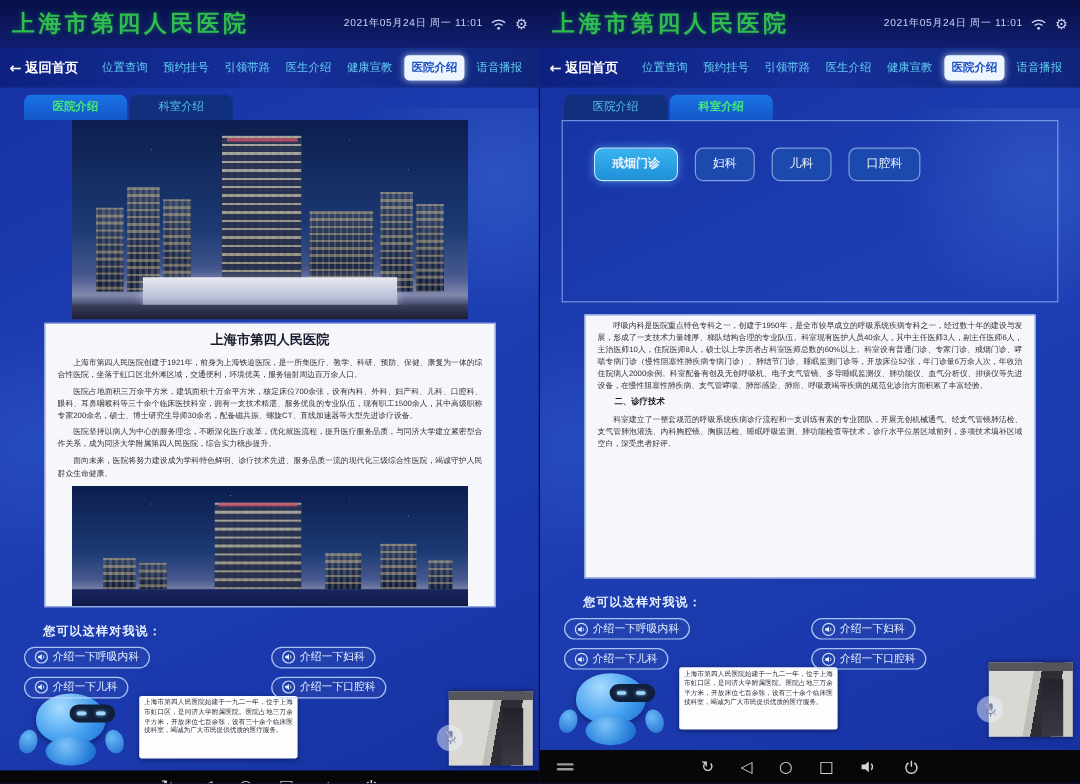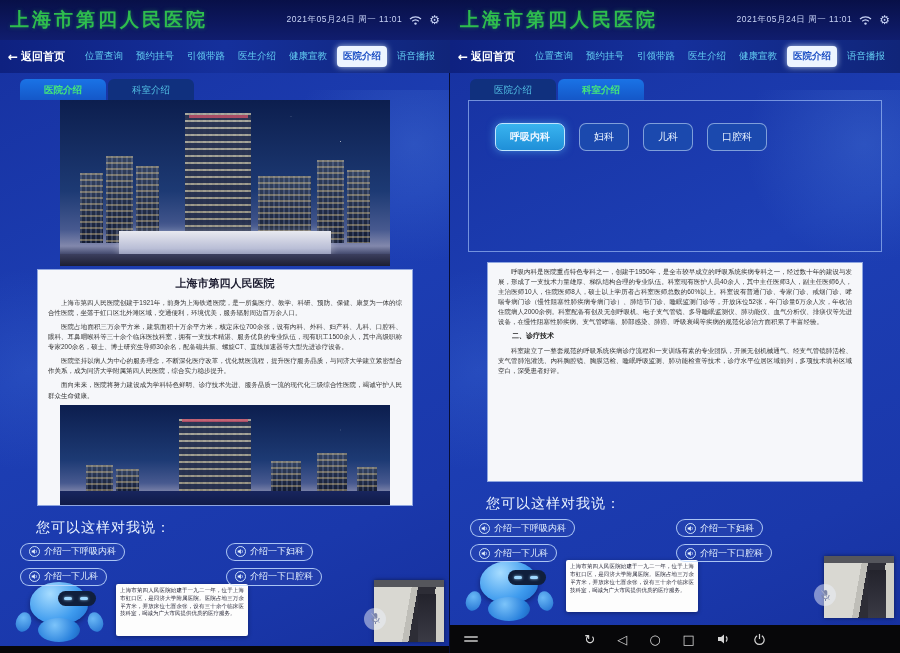--- a/index.html
+++ b/index.html
@@ -57,21 +57,21 @@
   .road{position:absolute;bottom:0;left:0;right:0;height:7%;background:linear-gradient(180deg,#3c3f5e,#1c1e33);}
   .roofline{position:absolute;height:3px;background:#c9536a;opacity:.8;}
 
   
   .deptbox{border:1px solid rgba(175,205,255,.6);height:152px;padding:22px 0 0 26px;display:flex;gap:14px;align-items:flex-start;}
   .dept{height:28px;line-height:26px;padding:0 14px;font-size:10px;color:#eaf4ff;background:#1b49ae;border:1px solid rgba(210,230,255,.55);border-radius:7px;cursor:pointer;white-space:nowrap;}
   .dept.active{background:linear-gradient(180deg,#39b4ef,#1f8fd8);border-color:#bfe6ff;font-weight:bold;box-shadow:0 0 8px rgba(90,190,250,.6);}
 
   
   .suggest{position:relative;z-index:1;margin:13px 18px 0;flex:0 0 auto;}
-  .sg-head{color:#eaf3ff;font-size:14px;font-weight:normal;margin:0 0 6px 18px;letter-spacing:1px;}
+  .sg-head{color:#eaf3ff;font-size:10px;font-weight:bold;margin:0 0 6px 18px;letter-spacing:1px;}
   .sg-grid{display:grid;grid-template-columns:170px 170px;column-gap:36px;row-gap:7px;padding-left:2px;}
   .sg-btn{display:flex;align-items:center;gap:4px;height:18px;border:1px solid rgba(195,220,255,.85);border-radius:9px;color:#e6f2ff;font-size:9px;padding:0 8px;cursor:pointer;background:rgba(255,255,255,.04);width:max-content;max-width:170px;white-space:nowrap;}
   .sg-ic{width:11px;height:11px;border:1px solid rgba(220,240,255,.9);border-radius:50%;display:flex;align-items:center;justify-content:center;flex:0 0 11px;}
 
   
   .robotbar{position:relative;flex:1 1 auto;min-height:60px;}
   .robot{position:absolute;left:12px;bottom:2px;width:96px;height:62px;}
   .r-head{position:absolute;left:18px;top:0;width:58px;height:42px;border-radius:50% 50% 46% 46%;background:radial-gradient(circle at 35% 28%,#a6dcff,#3e9bee 60%,#1c6fd0);box-shadow:0 2px 5px rgba(0,0,20,.4);}
   .r-visor{position:absolute;left:28px;top:9px;width:38px;height:15px;border-radius:8px;background:#101f3c;}
   .r-eye{position:absolute;top:6px;width:8px;height:3px;border-radius:2px;background:#9fd8ff;box-shadow:0 0 3px #9fd8ff;}
@@ -302,21 +302,21 @@
       </div>
     </div>
 
     <div class="tabs">
       <div class="tab">医院介绍</div>
       <div class="tab active">科室介绍</div>
     </div>
 
     <div class="content">
       <div class="deptbox">
-        <div class="dept active">呼吸内科</div>
+        <div class="dept active">戒烟门诊</div>
         <div class="dept">妇科</div>
         <div class="dept">儿科</div>
         <div class="dept">口腔科</div>
       </div>
       <div class="card r-card">
         <p>呼吸内科是医院重点特色专科之一，创建于1950年，是全市较早成立的呼吸系统疾病专科之一，经过数十年的建设与发展，形成了一支技术力量雄厚、梯队结构合理的专业队伍。科室现有医护人员40余人，其中主任医师3人，副主任医师6人，主治医师10人，住院医师8人，硕士以上学历者占科室医师总数的60%以上。科室设有普通门诊、专家门诊、戒烟门诊、哮喘专病门诊（慢性阻塞性肺疾病专病门诊）、肺结节门诊、睡眠监测门诊等，开放床位52张，年门诊量6万余人次，年收治住院病人2000余例。科室配备有创及无创呼吸机、电子支气管镜、多导睡眠监测仪、肺功能仪、血气分析仪、排痰仪等先进设备，在慢性阻塞性肺疾病、支气管哮喘、肺部感染、肺癌、呼吸衰竭等疾病的规范化诊治方面积累了丰富经验。</p>
         <p class="subhead">二、诊疗技术</p>
         <p>科室建立了一整套规范的呼吸系统疾病诊疗流程和一支训练有素的专业团队，开展无创机械通气、经支气管镜肺活检、支气管肺泡灌洗、内科胸腔镜、胸膜活检、睡眠呼吸监测、肺功能检查等技术，诊疗水平位居区域前列，多项技术填补区域空白，深受患者好评。</p>
       </div>
     </div>

